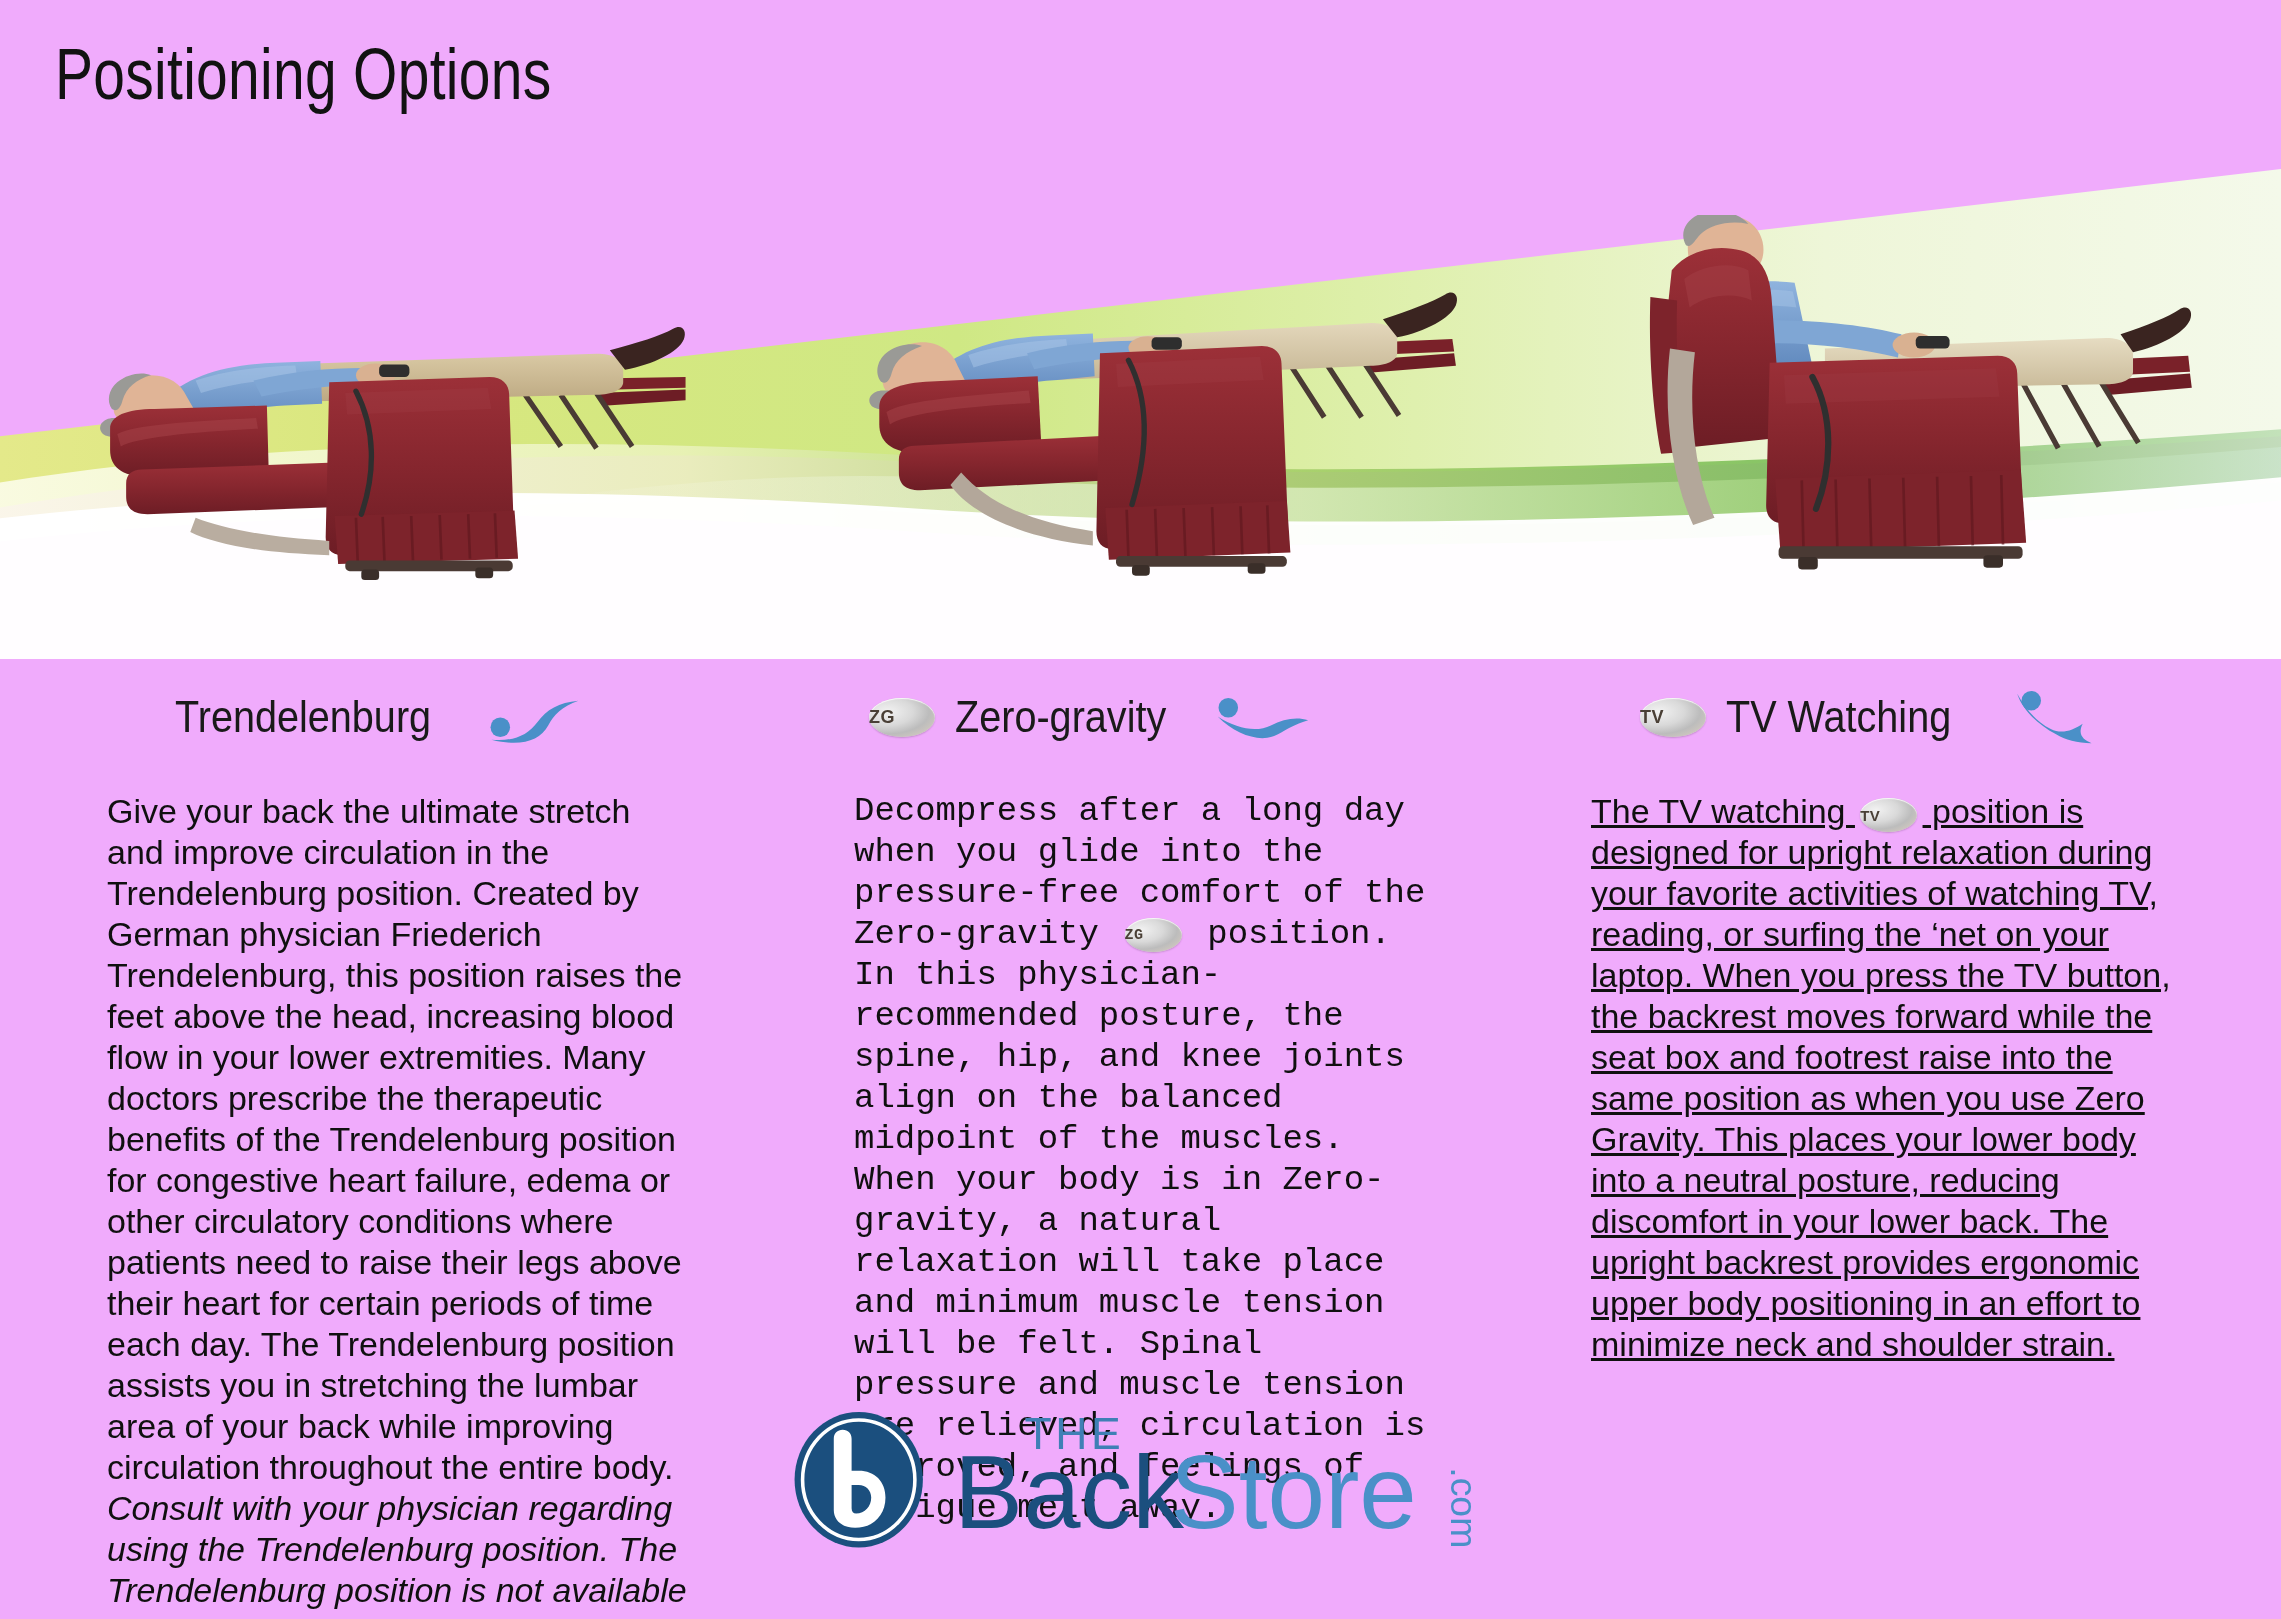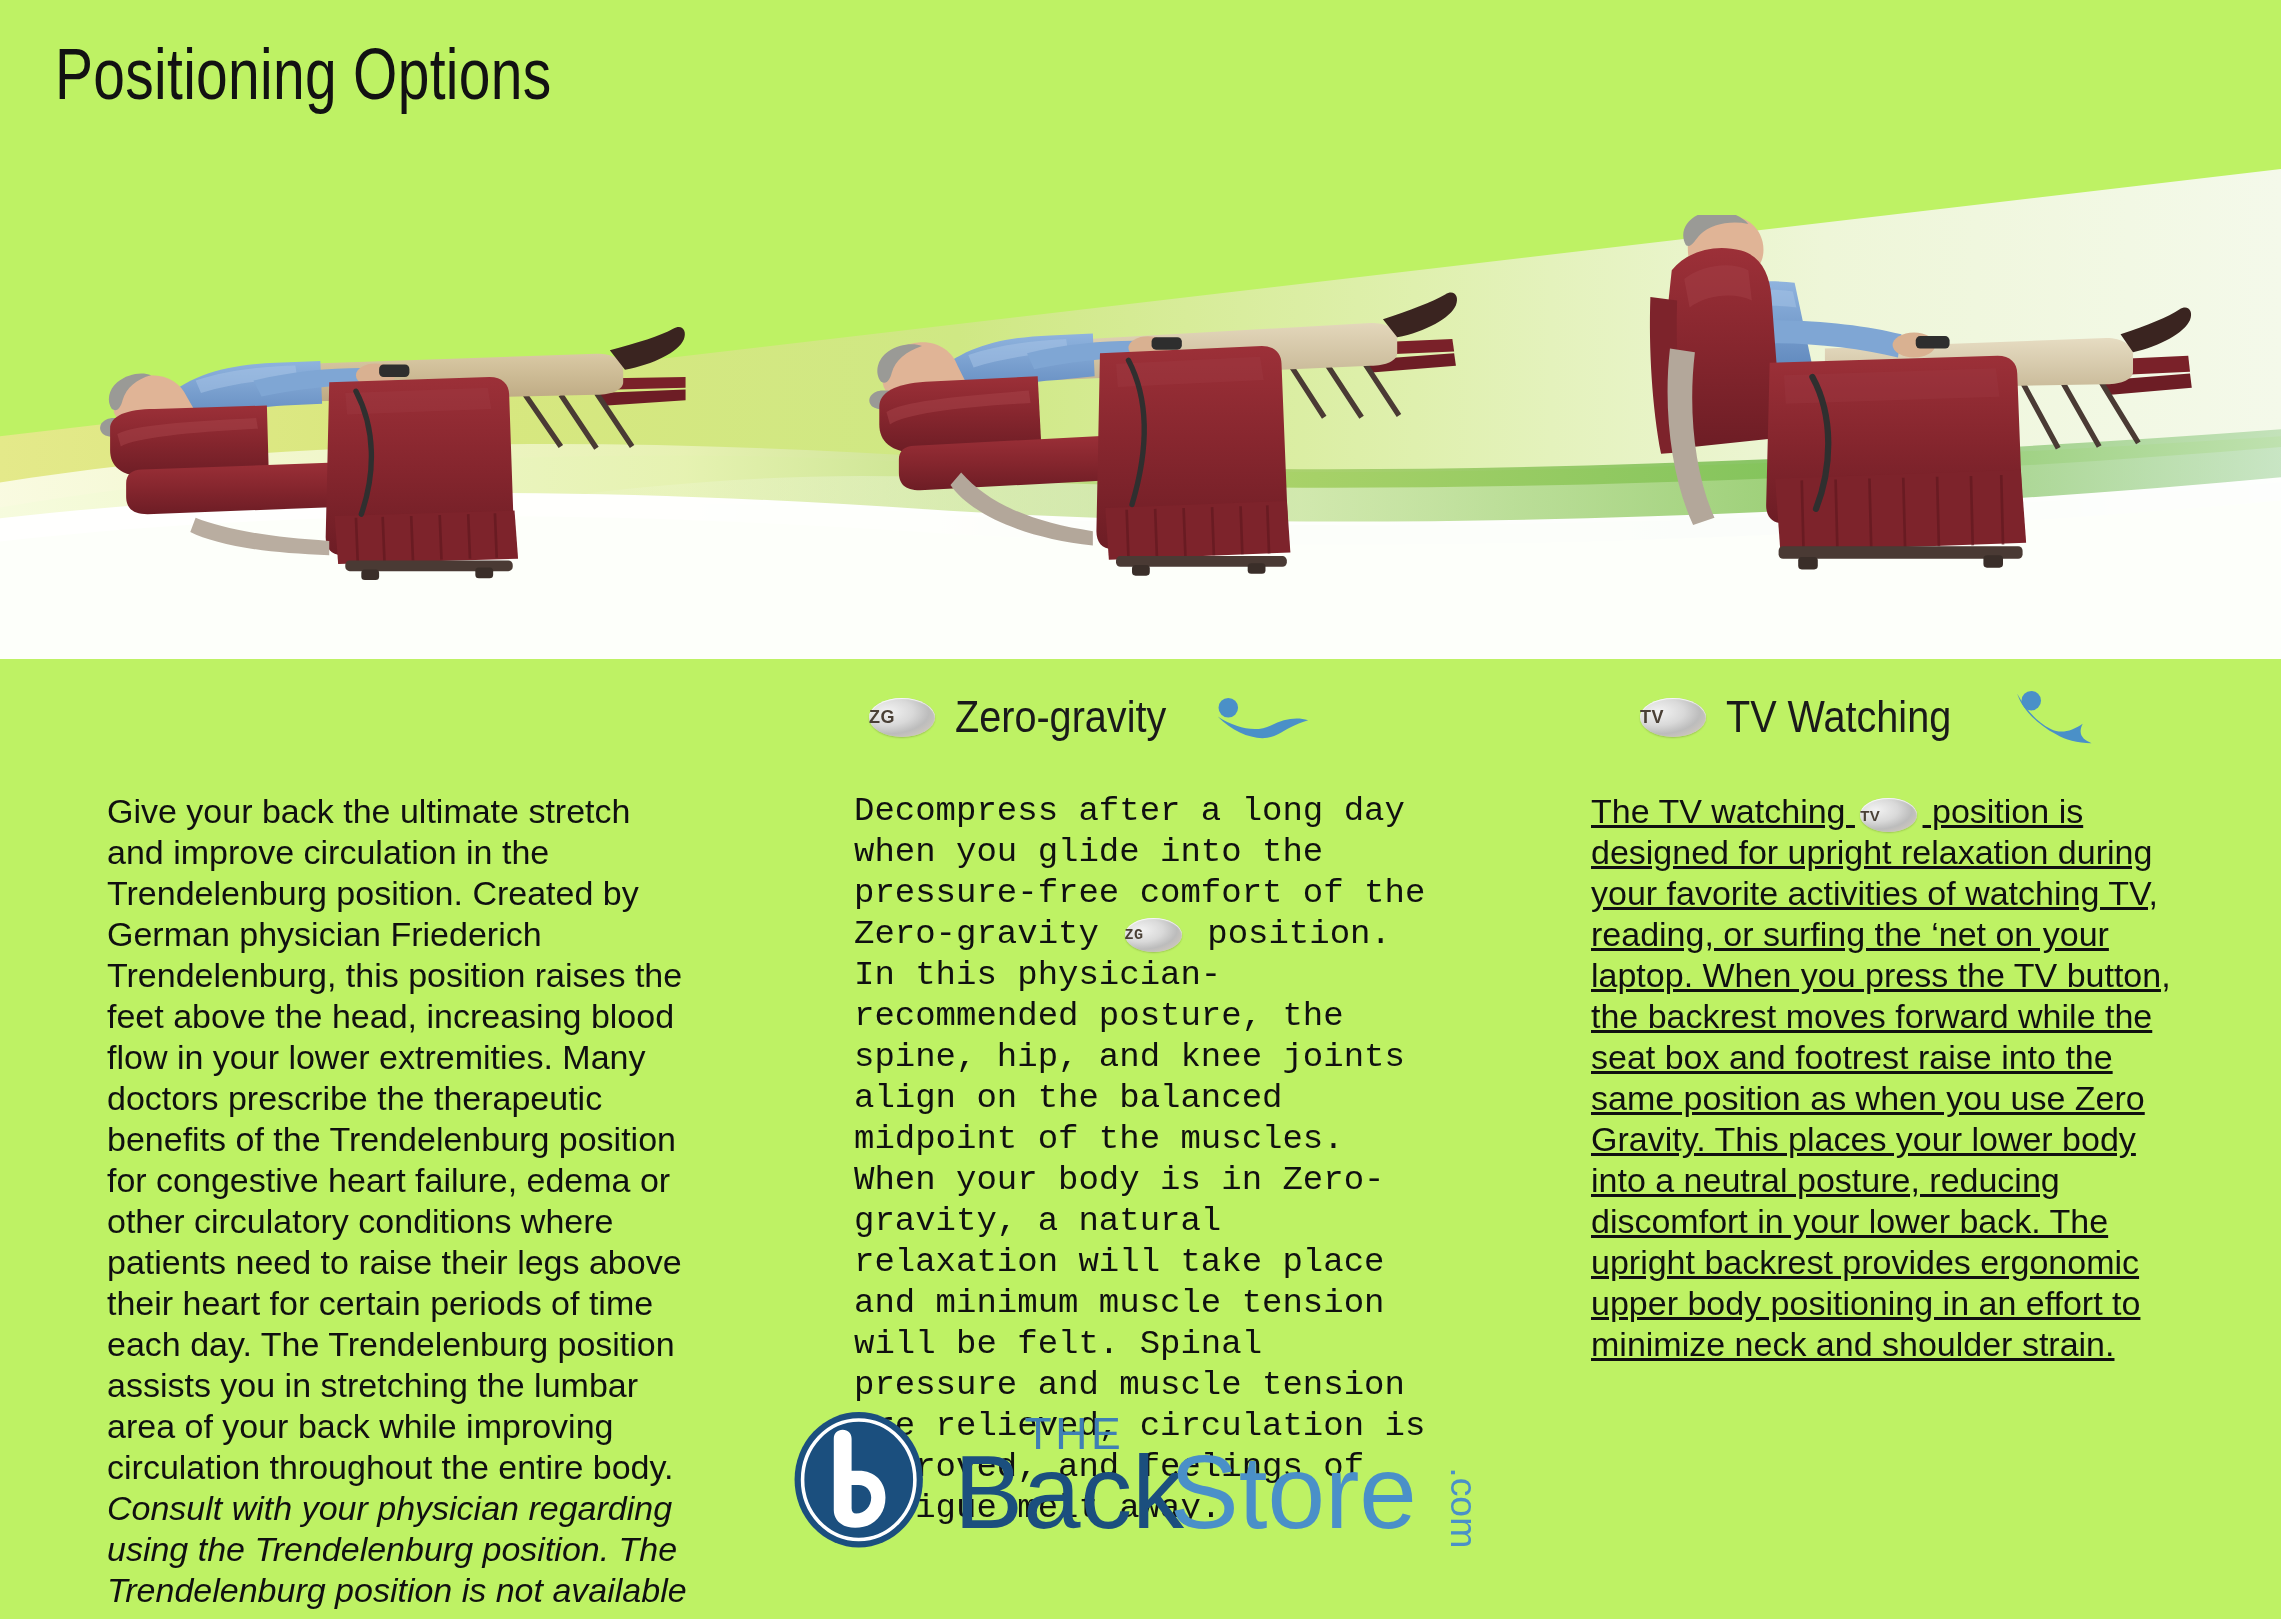--- a/index.html
+++ b/index.html
@@ -2,21 +2,21 @@
 <html style="font-size:14.3px"><head>
 <meta charset="utf-8">
 <style>
   html,body{margin:0;padding:0;}
   body{
     width:2281px;height:1619px;
     background:#ffffff;
     font-family:"Liberation Sans", sans-serif;
     overflow:hidden;position:relative;
   }
-  .page{position:relative;width:2281px;height:1619px;overflow:hidden;background:#bef264;}
+  .page{position:relative;width:2281px;height:1619px;overflow:hidden;background:#f0abfc;}
 
   
   .title{
     position:absolute;left:55px;top:32px;
     font-family:"Liberation Sans", sans-serif;
     font-size:73px;font-weight:400;color:#121212;
     letter-spacing:0.4px;
     transform:scaleX(0.78);transform-origin:left top;
     white-space:nowrap;
   }
@@ -315,20 +315,27 @@
         <path d="M84,150 C76,220 86,296 110,348 L134,340 C112,292 104,220 112,154 Z" fill="#b3a79a"></path>
         <rect x="206" y="372" width="274" height="14" rx="5" fill="#4a3a34"></rect>
         <rect x="228" y="384" width="22" height="14" rx="4" fill="#3a2e29"></rect>
         <rect x="436" y="382" width="22" height="14" rx="4" fill="#3a2e29"></rect>
       </svg>
     </div>
   </div>
 
   <div class="headrow">
 
+    <div class="headitem" style="left:175px;">
+      <div class="head-label">Trendelenburg</div>
+      <svg class="posicon" viewBox="0 0 108 62" aria-hidden="true">
+        <circle cx="16" cy="42" r="11" fill="#4a90c8"></circle>
+        <path d="M6,56 C30,58 46,52 58,36 C68,22 82,14 104,12 C86,18 76,28 70,40 C60,58 38,64 6,56 Z" fill="#4a90c8"></path>
+      </svg>
+    </div>
 
     <div class="headitem" style="left:869px;">
       <div class="badge big">
         <span>ZG</span>
       </div>
       <div class="head-label">Zero-gravity</div>
       <svg class="posicon" viewBox="0 0 108 62" aria-hidden="true">
         <circle cx="16" cy="20" r="11" fill="#4a90c8"></circle>
         <path d="M4,30 C26,44 48,48 64,40 C78,33 92,30 106,34 C92,38 82,44 72,50 C54,60 26,52 4,30 Z" fill="#4a90c8"></path>
       </svg>

